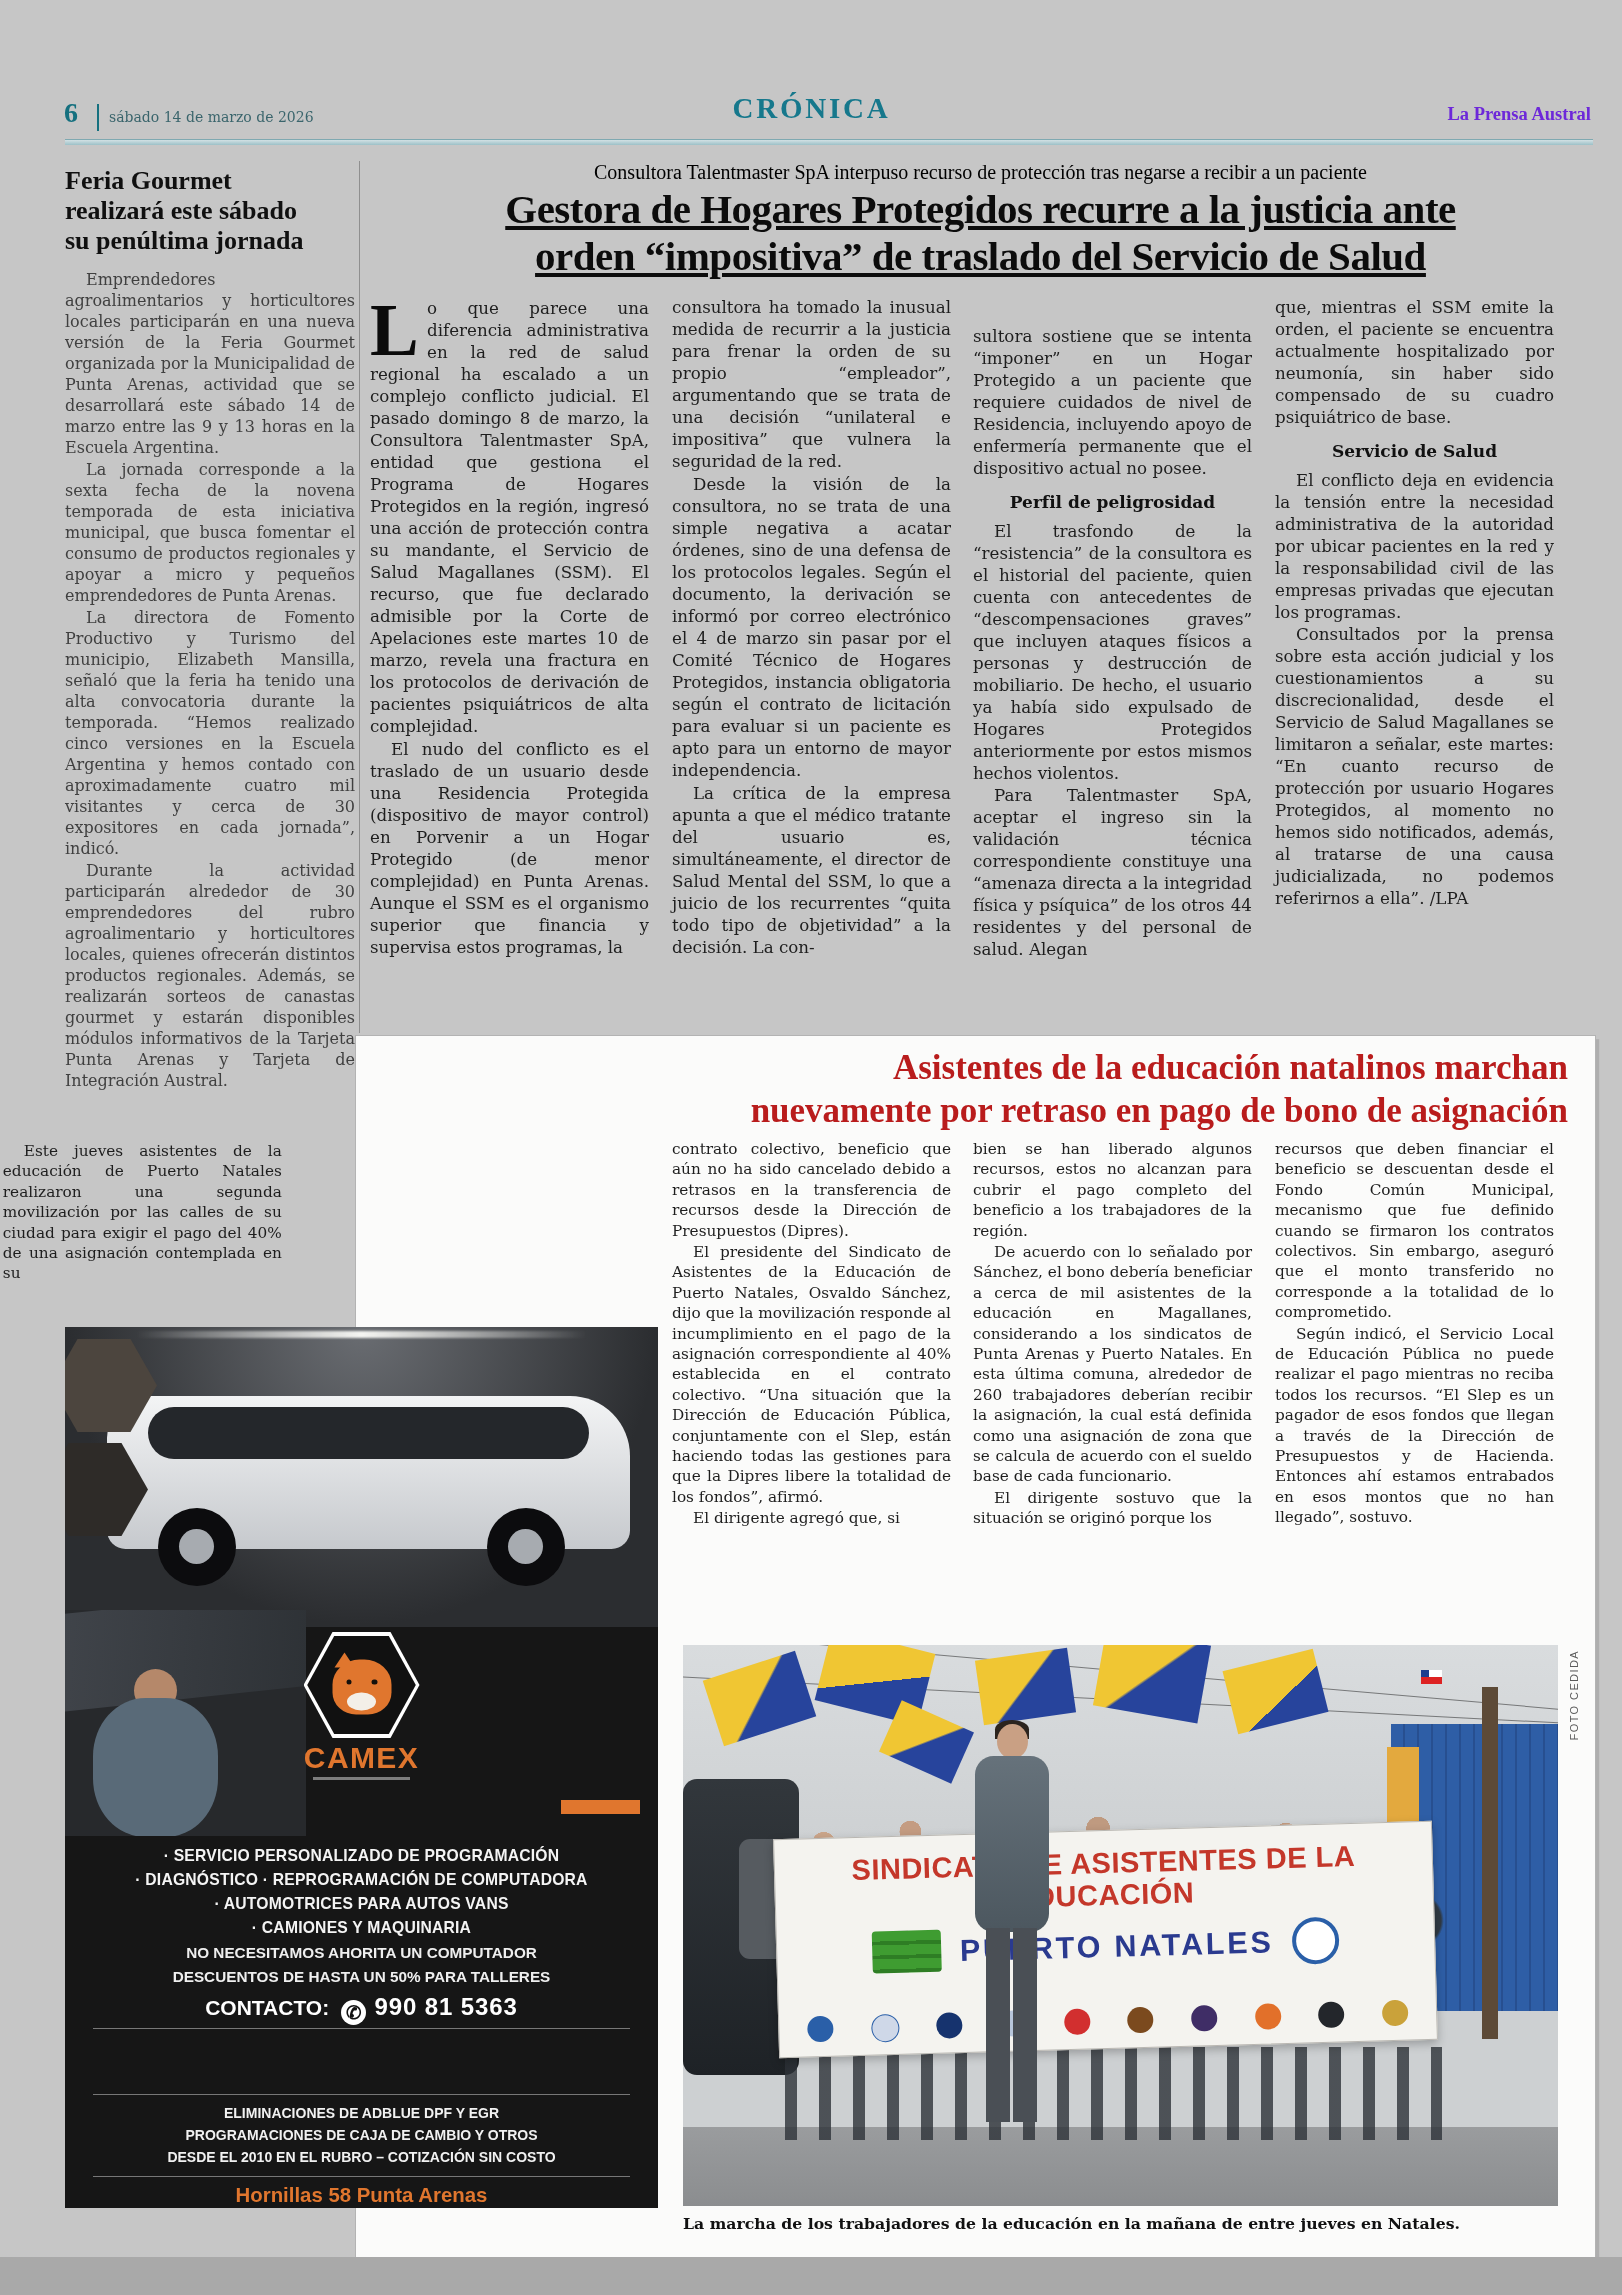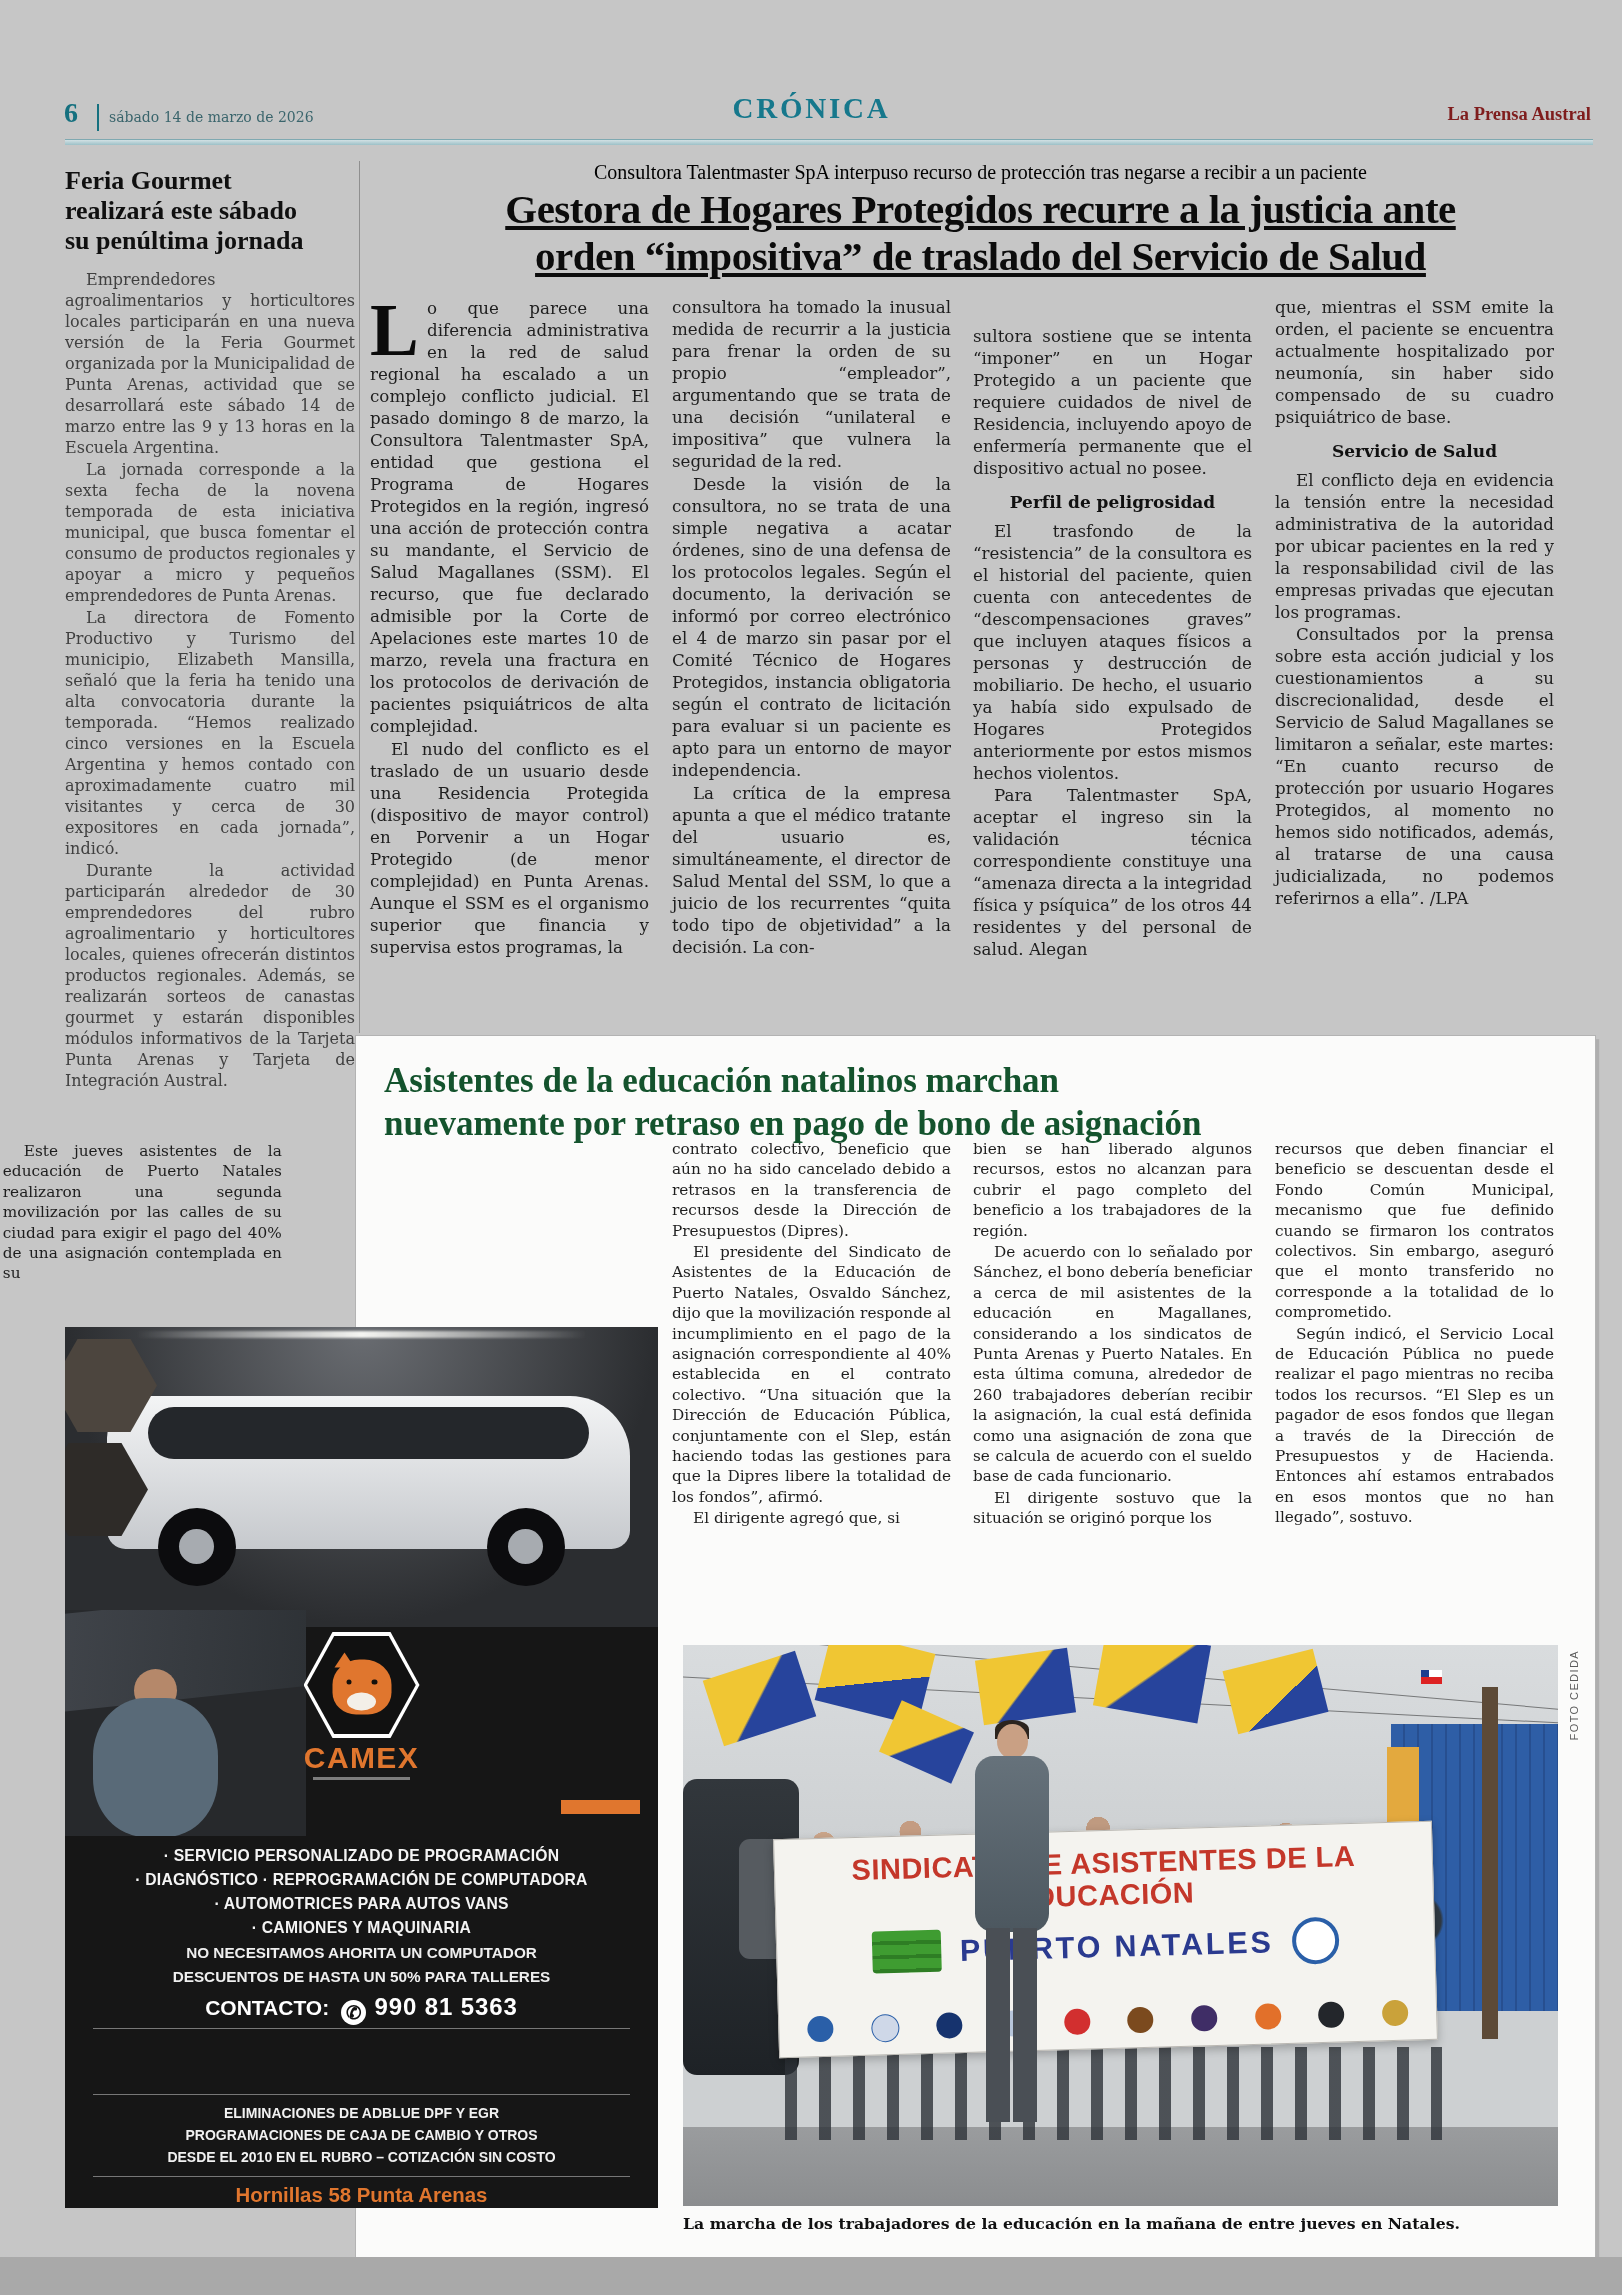--- a/index.html
+++ b/index.html
@@ -3,38 +3,38 @@
 <meta charset="utf-8">
 <style>
   html,body{margin:0;padding:0;}
   body{width:1623px;height:2295px;position:relative;background:#c6c6c6;font-family:"DejaVu Serif",serif;color:#1a1a1a;overflow:hidden;}
   .abs{position:absolute;}
   
   .pagenum{left:64px;top:99px;font:bold 28px/28px "Liberation Serif",serif;color:#15707f;}
   .hdr-bar{left:97px;top:104px;width:1.9px;height:27px;background:#15707f;}
   .hdr-date{left:109px;top:110px;font:14px/15.7px "DejaVu Serif",serif;color:#3a656c;}
   .hdr-section{left:50%;top:93px;transform:translateX(-50%);font:bold 29px/30px "Liberation Serif",serif;letter-spacing:2.8px;color:#16788c;}
-  .hdr-masthead{right:32px;top:104px;font:bold 18.5px/20.4px "Liberation Serif",serif;color:#7f1d1d;}
+  .hdr-masthead{right:32px;top:104px;font:bold 18.5px/20.4px "Liberation Serif",serif;color:#6d28d9;}
   .hdr-rule{left:65px;top:139px;width:1528px;height:4.6px;background:linear-gradient(#d2e1e4,#9cc0c7);border-top:0.9px solid #7fa9b1;}
   
   .feria-title{left:65px;top:166px;width:291px;font:bold 26px/30px "Liberation Serif",serif;color:#101010;}
   .feria-body{left:65px;top:269px;width:290px;font:16px/21px "DejaVu Serif",serif;text-align:justify;color:#404040;}
   .body-p{margin:0 0 0.9px 0;}
   .ind{text-indent:21px;}
   .v-rule{left:359px;top:161px;width:0.9px;height:872px;background:#8f8f8f;}
   
   .kicker{left:370px;top:161px;width:1221px;text-align:center;font:20px/23px "Liberation Serif",serif;color:#000000;}
   .headline1{left:370px;top:186px;width:1221px;text-align:center;font:bold 41px/47px "Liberation Serif",serif;color:#0c0c0c;letter-spacing:-0.5px;text-decoration:underline;}
   .ncol{width:279px;font:16.7px/22px "DejaVu Serif",serif;text-align:justify;color:#1e1e1e;}
   .c1{left:370px;top:297px;} .c2{left:672px;top:296px;} .c3{left:973px;top:296px;margin-top:29px;} .c4{left:1275px;top:296px;}
   .dropcap{float:left;font:bold 73px/58px "Liberation Serif",serif;color:#0b0b0b;margin:4.6px 8.3px 0 0;}
   .subhead{font:bold 17px/21px "DejaVu Serif",serif;text-align:center;margin:13px 0 6.5px 0;color:#111;}
   
   .edu-box{left:355px;top:1035px;width:1239px;height:1222px;background:#fbfbfa;border:0.5px solid #b3b3b3;box-shadow:3.2px 4.2px 0 rgba(0,0,0,0.12);}
-  .headline2{left:384px;top:1046px;width:1184px;text-align:left;font:bold 35px/43px "Liberation Serif",serif;color:#14532d;margin-top:13px;}
+  .headline2{left:384px;top:1046px;width:1184px;text-align:right;font:bold 35px/43px "Liberation Serif",serif;color:#b91c1c;}
   .ecol{width:279px;font:15.3px/20.4px "DejaVu Serif",serif;text-align:justify;color:#1e1e1e;}
   .e1{left:370px;top:1141px;} .e2{left:672px;top:1139px;} .e3{left:973px;top:1139px;} .e4{left:1275px;top:1139px;}
   
   .photo{left:683px;top:1645px;width:875px;height:561px;background:#cdd0d2;overflow:hidden;}
   .ph-sky{position:absolute;left:0;top:0;right:0;height:60%;background:linear-gradient(#d9dcde,#c6c9cb);}
   .ph-wire{position:absolute;height:0.9px;background:rgba(40,40,40,.55);}
   .w1{left:-18.5px;top:56px;width:971px;transform:rotate(3deg);}
   .w2{left:-18.5px;top:28px;width:971px;transform:rotate(5deg);}
   .ph-bldg-blue{position:absolute;right:0;top:79px;width:167px;height:287px;background:repeating-linear-gradient(90deg,#2e5ea6 0 12px,#274f90 12px 14px);}
   .ph-yellow{position:absolute;right:139px;top:102px;width:32px;height:241px;background:#e3a93e;}

